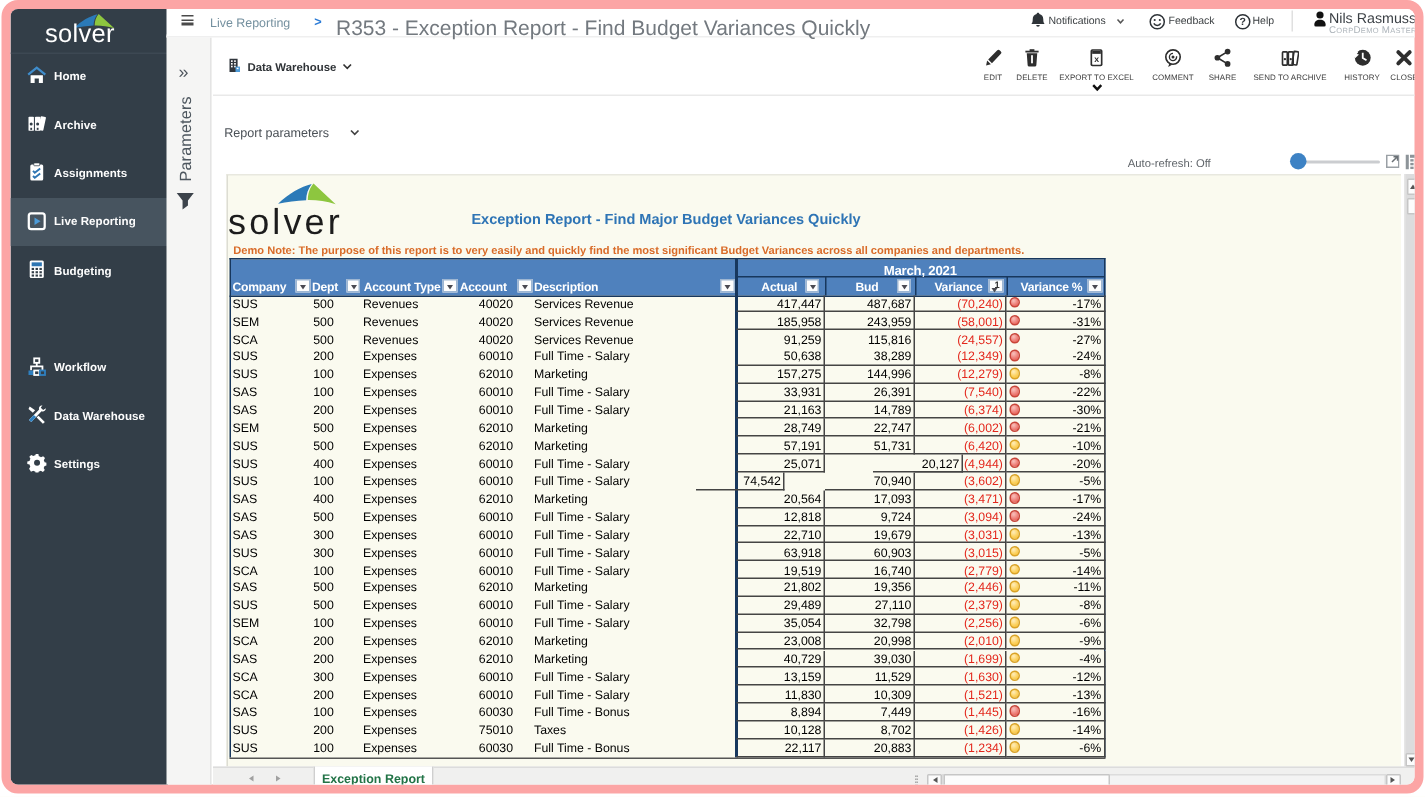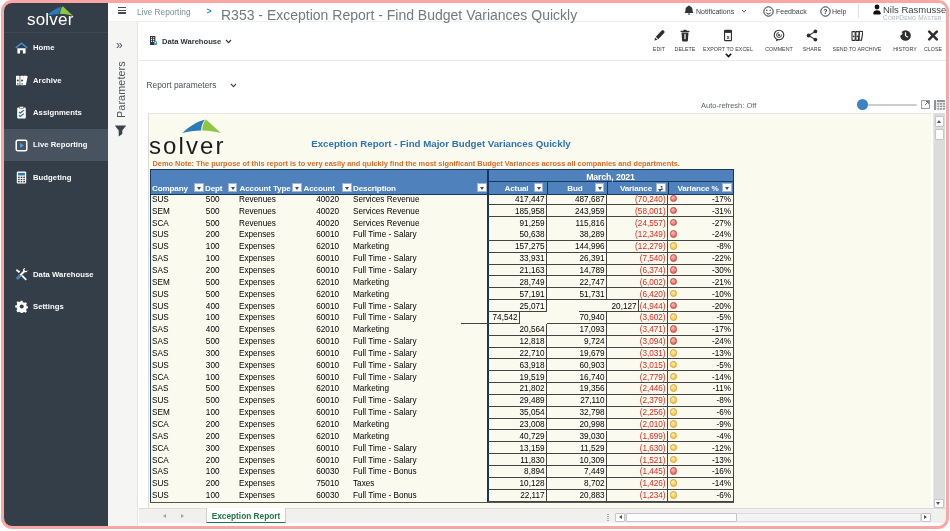--- a/index.html
+++ b/index.html
@@ -1,16 +1,16 @@
 <!DOCTYPE html>
 <html><head><meta charset="utf-8"><title>Live Reporting</title><style>
 *{margin:0;padding:0;box-sizing:border-box}
 html,body{width:950px;height:531px;background:#fff;font-family:"Liberation Sans",sans-serif;overflow:hidden}
 .page{position:absolute;left:0;top:0;width:950px;height:531px}
-.win{position:absolute;left:1px;top:0;width:948px;height:529px;border:3px solid #fca5a5;border-radius:11px;overflow:hidden;background:#fff}
+.win{position:absolute;left:1px;top:0;width:948px;height:529px;border:6px solid #fca5a5;border-radius:11px;overflow:hidden;background:#fff}
 .inner{position:absolute;left:-3px;top:-3px;width:950px;height:531px}
 .abs{position:absolute}
 
 .side{position:absolute;left:2.5px;top:2.5px;width:105px;height:524px;background:#333e48}
 .mi{position:absolute;left:0;width:105px;height:32.3px}
 .mi.sel{background:#47545f}
 .mic{position:absolute;left:11.5px;top:9px;width:14px;height:14px}
 .mlb{position:absolute;left:29.5px;top:11.8px;font-size:7.7px;font-weight:700;color:#fdfdfd;letter-spacing:0.05px}
 
 .pstrip{position:absolute;left:107px;top:20px;width:30px;height:507px;background:#f5f5f4;border-right:1px solid #e4e4e4}
@@ -108,20 +108,32 @@
                   <rect x="3.1" y="7.8" width="1.6" height="1.4"></rect>
                   <rect x="5.7" y="7.8" width="1.6" height="1.4"></rect>
                   <rect x="8.3" y="7.8" width="1.6" height="1.4"></rect>
                   <rect x="3.1" y="10" width="1.6" height="1.4"></rect>
                   <rect x="5.7" y="10" width="1.6" height="1.4"></rect>
                   <rect x="8.3" y="10" width="1.6" height="1.4"></rect>
                 </g>
               </svg></span>
             <span class="mlb">Budgeting</span>
           </div>
+<div class="mi" style="top:223.0px">
+            <span class="mic"><svg width="13" height="13" viewBox="0 0 13 13">
+                <g fill="none" stroke="#fff" stroke-width="1.2">
+                  <rect x="4.8" y="0.9" width="3.4" height="3"></rect>
+                  <path d="M6.5 3.9v2.3M2.7 8.9V6.2h7.6v2.7"></path>
+                </g>
+                <rect x="1" y="9" width="3.4" height="3" fill="#2f80c0"></rect>
+                <rect x="4.8" y="9" width="3.4" height="3" fill="none" stroke="#fff" stroke-width="1.2"></rect>
+                <rect x="8.6" y="9" width="3.4" height="3" fill="none" stroke="#2f80c0" stroke-width="1.2"></rect>
+              </svg></span>
+            <span class="mlb">Workflow</span>
+          </div>
 <div class="mi" style="top:255.3px">
             <span class="mic"><svg width="14" height="13" viewBox="0 0 14 13">
                 <path d="M12.6 2.2 10.8 3.3 9.2 1.9 10.3 0.1c-1.7.1-2.7 1.4-2.2 2.9L1.3 10l1.6 1.4 6.8-7.2c1.5.5 2.9-.5 2.9-2z" fill="#fff"></path>
                 <path d="M1.3 10 4.5 6.6 6.1 8 2.9 11.4z" fill="#2f80c0"></path>
                 <path d="M7.7 7.1l4.2 4.2-1.3 1.2-4.2-4.2z" fill="#fff"></path>
                 <path d="M1.8 1 5.4 3.5 3.9 5.1 1 2.7z" fill="#fff"></path>
               </svg></span>
             <span class="mlb">Data Warehouse</span>
           </div>
 <div class="mi" style="top:287.6px">
@@ -252,21 +264,21 @@
           <path d="M2.2 2.2 9.8 9.8M9.8 2.2 2.2 9.8" stroke="#2e2e2e" stroke-width="2.6" stroke-linecap="round" transform="translate(0,0.5)"></path>
         </svg>
         <div class="albl" style="left:932px;top:45.5px">CLOSE</div>
 
 <div class="abs" style="left:138px;top:59.5px;width:810px;height:1px;background:#e9e9e9"></div>
 <div class="abs" style="left:145.5px;top:79.5px;font-size:8.4px;color:#4b5157">Report parameters</div>
 <svg class="abs" style="left:229px;top:82.5px" width="7" height="5" viewBox="0 0 7 5">
           <path d="M1 1l2.5 2.6L6 1" stroke="#444" stroke-width="1.1" fill="none"></path>
         </svg>
 
-<div class="abs" style="left:700px;top:100.5px;width:151px;text-align:left;font-size:7.5px;color:#60656a">Auto-refresh: Off</div>
+<div class="abs" style="left:700px;top:100.5px;width:151px;text-align:center;font-size:7.5px;color:#60656a">Auto-refresh: Off</div>
 <div class="abs" style="left:861px;top:103.5px;width:55px;height:2px;background:#cbcdd0;border-radius:1px"></div>
 <div class="abs" style="left:855.5px;top:98.5px;width:11.5px;height:11.5px;border-radius:50%;background:#3d82c4"></div>
 <svg class="abs" style="left:920px;top:100px" width="9" height="9" viewBox="0 0 9 9">
           <rect x="0.5" y="0.5" width="8" height="8" fill="#fff" stroke="#9aa0a5"></rect>
           <path d="M4 5 7.2 1.8M5 1.5h2.7v2.7" stroke="#6a7075" fill="none"></path>
         </svg>
 <svg class="abs" style="left:932.5px;top:100px" width="11" height="10" viewBox="0 0 11 10">
           <g fill="#8d9499">
             <rect x="0" y="0" width="2.2" height="10"></rect>
             <rect x="3" y="0" width="8" height="2.2"></rect>

